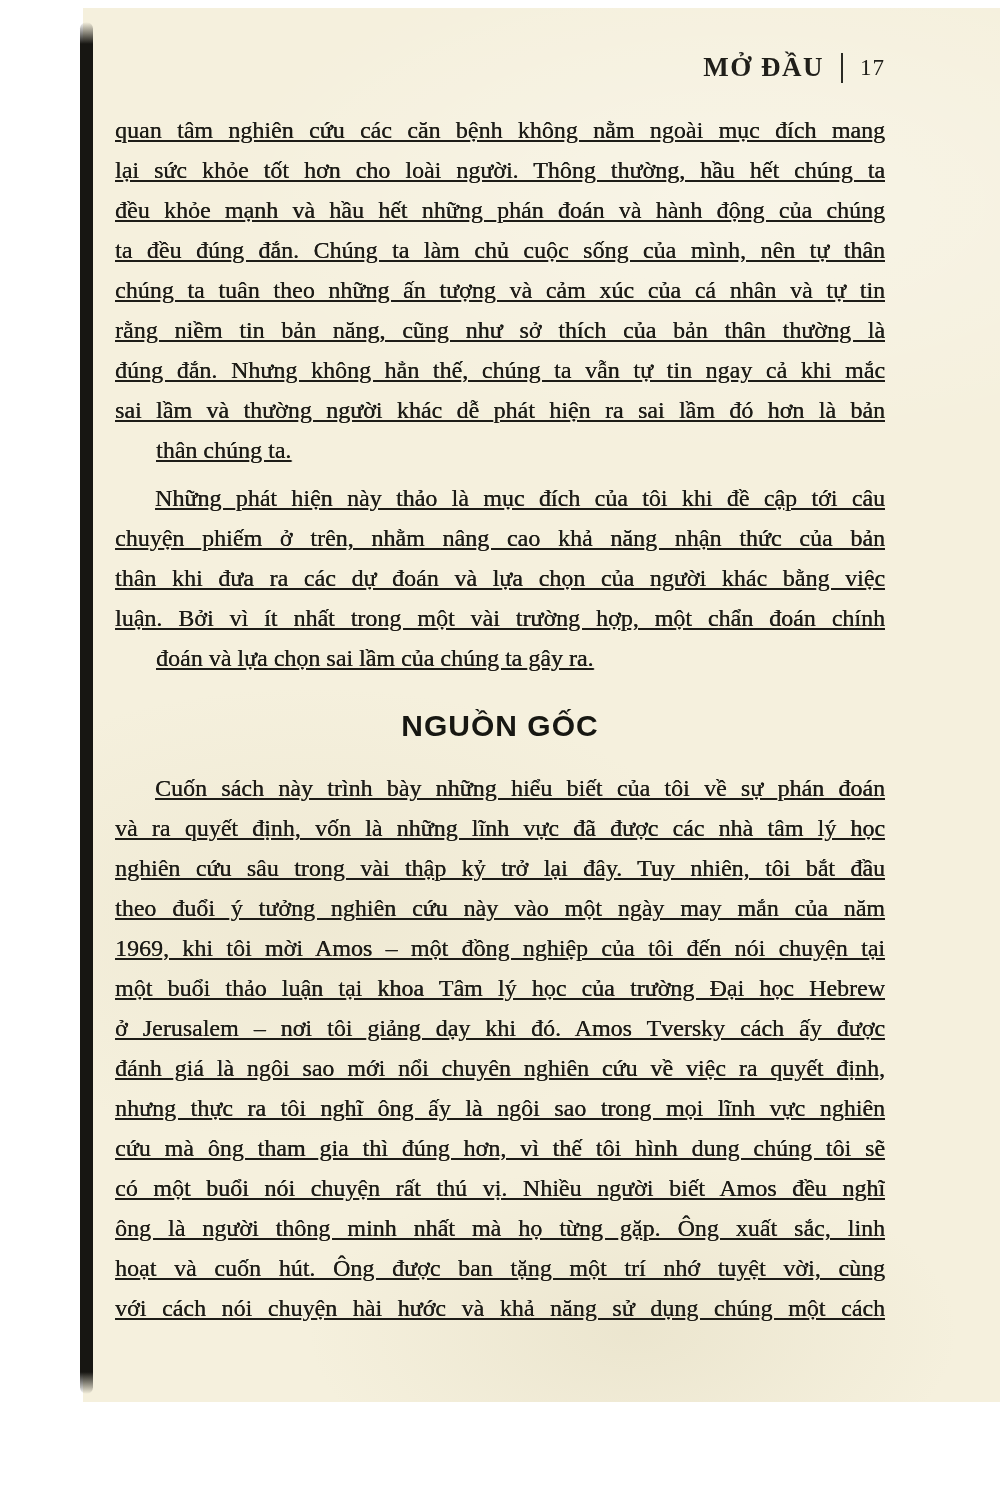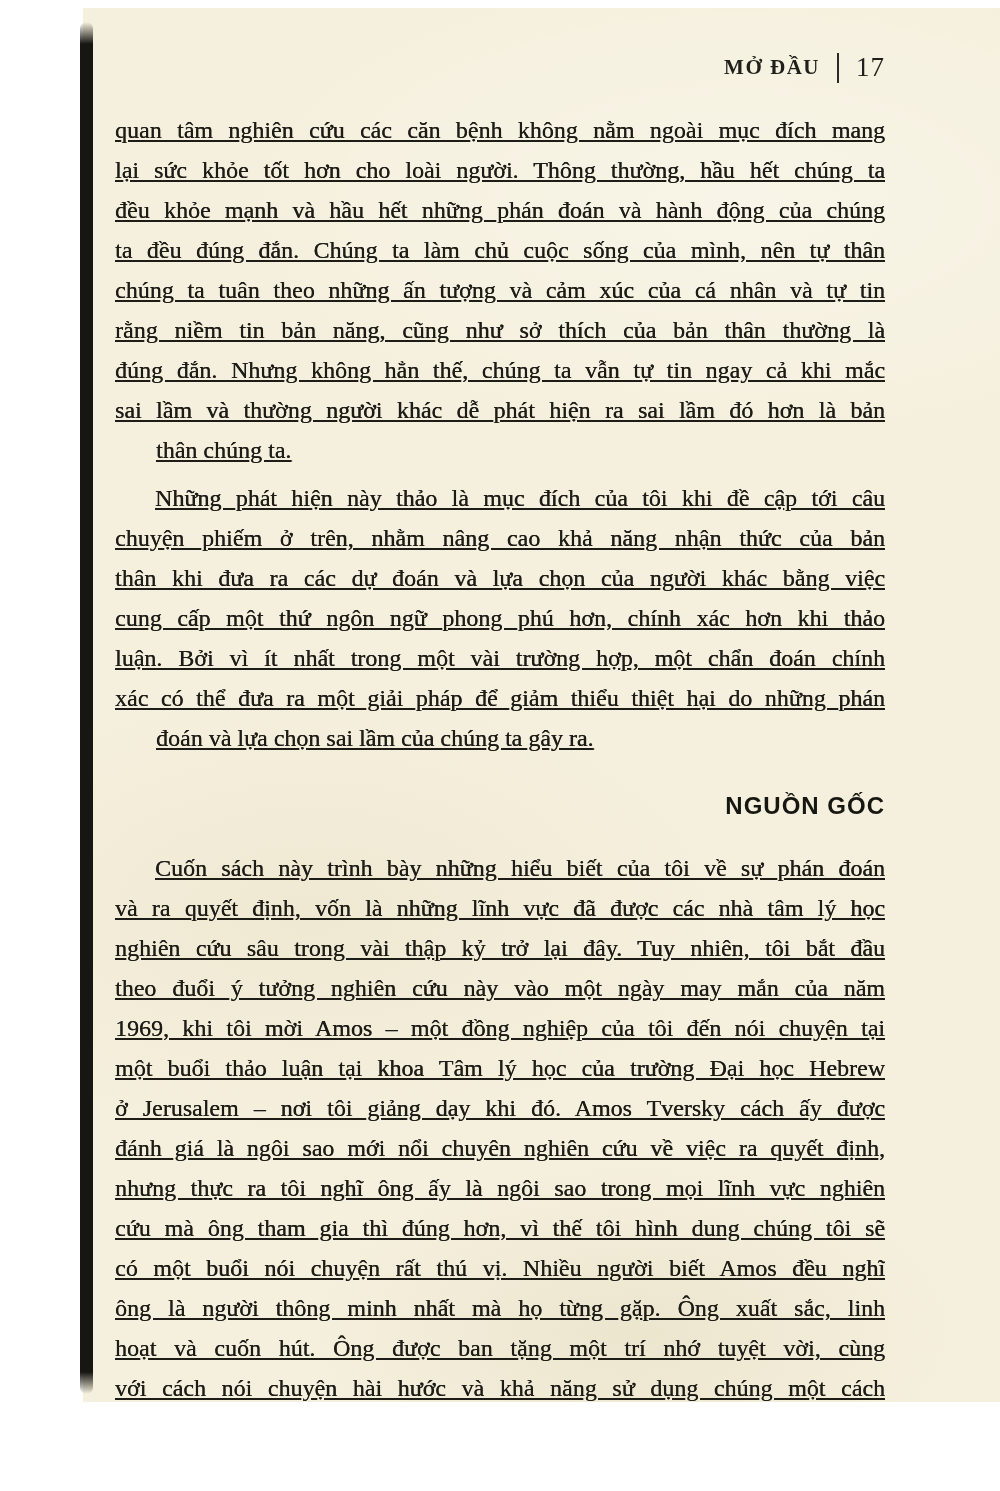--- a/index.html
+++ b/index.html
@@ -46,30 +46,30 @@
     top: 44px;
     width: 770px;
     display: flex;
     justify-content: flex-end;
     align-items: center;
     gap: 17px;
     color: #201f1a;
   }
   .header .sec {
     font-weight: 700;
-    font-size: 21px;
+    font-size: 27px;
     letter-spacing: 1.5px;
   }
   .header .divider {
     width: 2px;
     height: 30px;
     background: #2a2a24;
   }
   .header .num {
-    font-size: 27px;
+    font-size: 23px;
     letter-spacing: 1px;
   }
 
   
   .content {
     position: absolute;
     left: 32px;
     top: 102px;
     width: 770px;
     color: #1d1c17;
@@ -88,24 +88,24 @@
   }
   .para.end-closed .line:last-child { text-align-last: left; margin-left: 41px; }
   .para.indent .line:first-child { text-indent: 40px; }
   .p2 { margin-top: 8px; }
   .p3 { margin-top: 20px; }
 
   .heading {
     margin: 26px 0 0 0;
     height: 44px;
     line-height: 44px;
-    text-align: right;
+    text-align: center;
     font-family: "Liberation Sans", sans-serif;
     font-weight: 700;
-    font-size: 24px;
+    font-size: 30px;
     letter-spacing: 1px;
     color: #171712;
     text-shadow: none;
   }
 </style>
 </head>
 <body>
 
 <div class="page">
   <div class="header">
@@ -124,23 +124,21 @@
         <div class="line">rằng niềm tin bản năng, cũng như sở thích của bản thân thường là</div>
         <div class="line">đúng đắn. Nhưng không hẳn thế, chúng ta vẫn tự tin ngay cả khi mắc</div>
         <div class="line">sai lầm và thường người khác dễ phát hiện ra sai lầm đó hơn là bản</div>
         <div class="line">thân chúng ta.</div>
       </div>
 
     <div class="para p2 indent end-closed">
         <div class="line">Những phát hiện này thảo là mục đích của tôi khi đề cập tới câu</div>
         <div class="line">chuyện phiếm ở trên, nhằm nâng cao khả năng nhận thức của bản</div>
         <div class="line">thân khi đưa ra các dự đoán và lựa chọn của người khác bằng việc</div>
-        <div class="line">cung cấp một thứ ngôn ngữ phong phú hơn, chính xác hơn khi thảo</div>
         <div class="line">luận. Bởi vì ít nhất trong một vài trường hợp, một chẩn đoán chính</div>
-        <div class="line">xác có thể đưa ra một giải pháp để giảm thiểu thiệt hại do những phán</div>
         <div class="line">đoán và lựa chọn sai lầm của chúng ta gây ra.</div>
       </div>
 
     <h2 class="heading">NGUỒN GỐC</h2>
 
     <div class="para p3 indent end-open">
         <div class="line">Cuốn sách này trình bày những hiểu biết của tôi về sự phán đoán</div>
         <div class="line">và ra quyết định, vốn là những lĩnh vực đã được các nhà tâm lý học</div>
         <div class="line">nghiên cứu sâu trong vài thập kỷ trở lại đây. Tuy nhiên, tôi bắt đầu</div>
         <div class="line">theo đuổi ý tưởng nghiên cứu này vào một ngày may mắn của năm</div>

